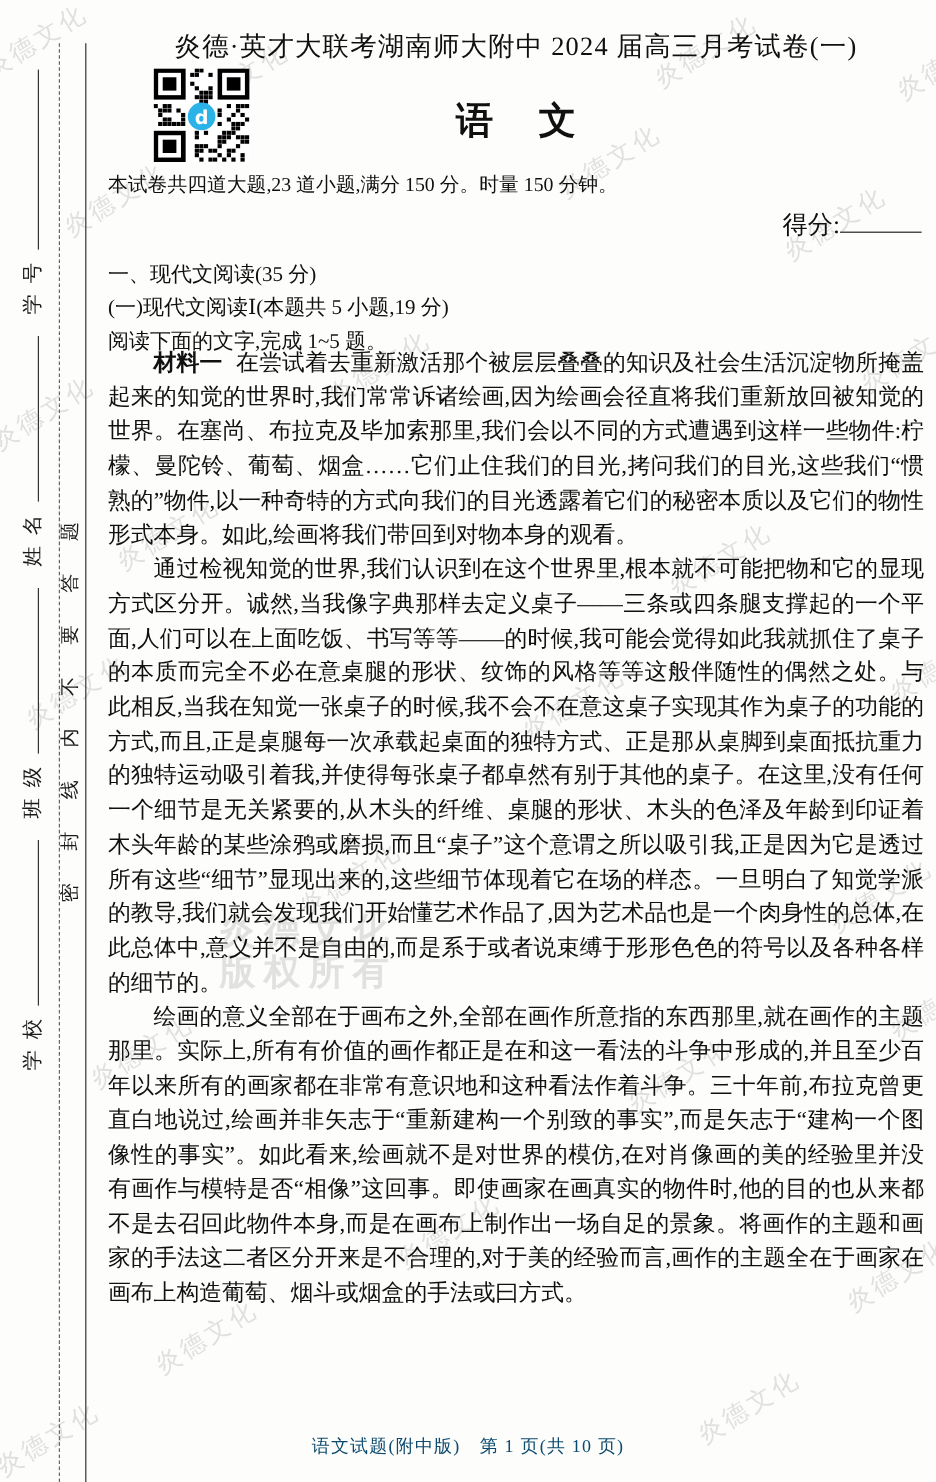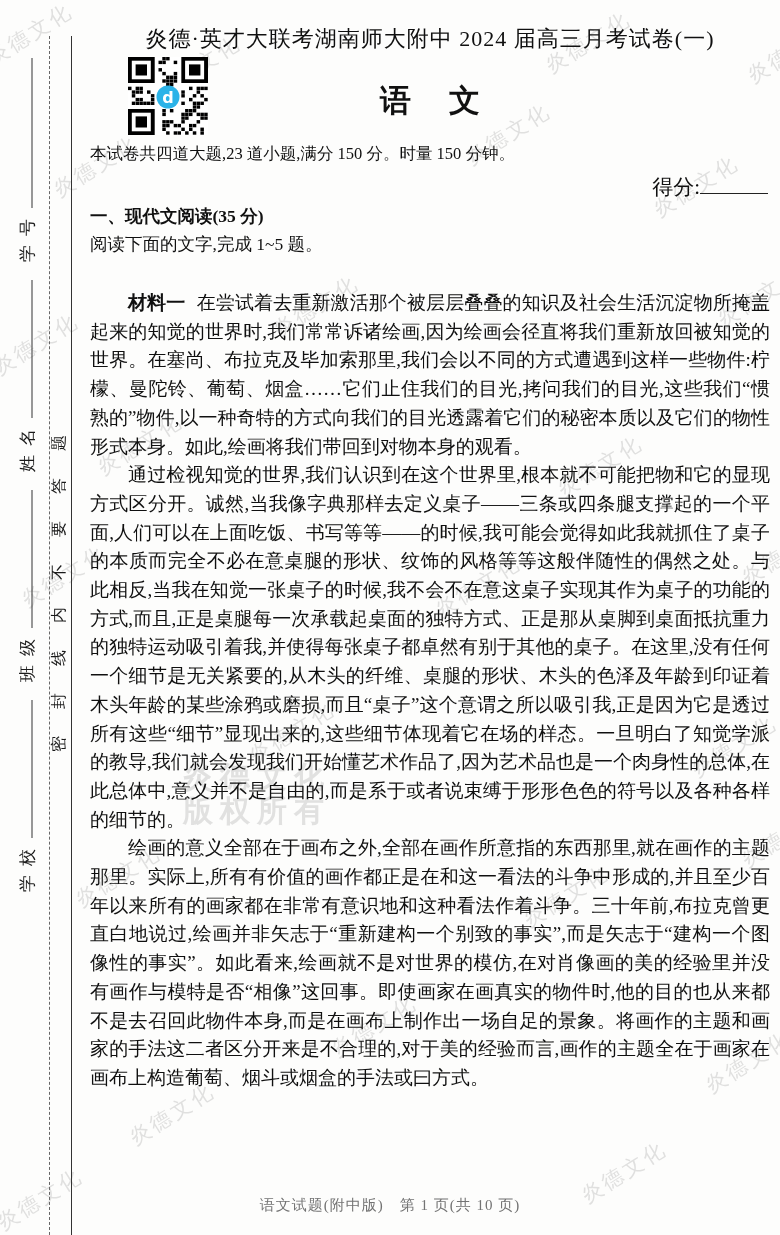--- a/index.html
+++ b/index.html
@@ -53,32 +53,32 @@
     font-size:31px;font-weight:bold;letter-spacing:38px;text-indent:38px;
   }
   .exam-info{
     position:absolute;left:0;top:143px;width:680px;text-align:left;
     font-size:16.5px;
   }
   .score-row{position:absolute;right:2px;top:173px;font-size:21px;font-weight:normal;}
   .score-blank{display:inline-block;width:68px;height:15px;border-bottom:1.5px solid #222;}
 
   .headings{position:absolute;left:0;top:202px;width:680px;font-size:17.5px;line-height:28px;}
-  .h-part{font-weight:bold;}
+  .h-part{font-weight:normal;margin-top:12px;}
 
   .passage{
     position:absolute;left:0;top:289px;width:680px;
     font-size:19px;line-height:28.7px;text-align:justify;
   }
   .passage p{margin:0;text-indent:2em;}
   .passage .lead{font-weight:bold;margin-right:.6em;}
 
   .footer{
     position:absolute;left:0;top:1196px;width:780px;text-align:center;
-    font-size:15px;letter-spacing:1px;color:#737373;
+    font-size:15px;letter-spacing:1px;color:#0c4a6e;
   }
 </style>
 </head>
 <body>
 
 <div class="page">
 
   <div id="wm-layer">
       <span class="wm" style="left: -18px; top: 20px;">炎德文化</span>
       <span class="wm" style="left: 150px; top: 52px;">炎德文化</span>
@@ -226,20 +226,21 @@
         </svg></div>
     <div class="subject-title">语文</div>
     <div class="exam-info">本试卷共四道大题,23 道小题,满分 150 分。时量 150 分钟。</div>
 
     <div class="score-row">
       <span>得分:</span><span class="score-blank"></span>
     </div>
 
     <div class="headings">
       <div class="h-part">一、现代文阅读(35 分)</div>
+      <div>(一)现代文阅读Ⅰ(本题共 5 小题,19 分)</div>
       <div>阅读下面的文字,完成 1~5 题。</div>
     </div>
 
     <div class="passage" id="passage">
         <p><span class="lead">材料一</span>在尝试着去重新激活那个被层层叠叠的知识及社会生活沉淀物所掩盖起来的知觉的世界时,我们常常诉诸绘画,因为绘画会径直将我们重新放回被知觉的世界。在塞尚、布拉克及毕加索那里,我们会以不同的方式遭遇到这样一些物件:柠檬、曼陀铃、葡萄、烟盒……它们止住我们的目光,拷问我们的目光,这些我们“惯熟的”物件,以一种奇特的方式向我们的目光透露着它们的秘密本质以及它们的物性形式本身。如此,绘画将我们带回到对物本身的观看。</p>
         <p>通过检视知觉的世界,我们认识到在这个世界里,根本就不可能把物和它的显现方式区分开。诚然,当我像字典那样去定义桌子——三条或四条腿支撑起的一个平面,人们可以在上面吃饭、书写等等——的时候,我可能会觉得如此我就抓住了桌子的本质而完全不必在意桌腿的形状、纹饰的风格等等这般伴随性的偶然之处。与此相反,当我在知觉一张桌子的时候,我不会不在意这桌子实现其作为桌子的功能的方式,而且,正是桌腿每一次承载起桌面的独特方式、正是那从桌脚到桌面抵抗重力的独特运动吸引着我,并使得每张桌子都卓然有别于其他的桌子。在这里,没有任何一个细节是无关紧要的,从木头的纤维、桌腿的形状、木头的色泽及年龄到印证着木头年龄的某些涂鸦或磨损,而且“桌子”这个意谓之所以吸引我,正是因为它是透过所有这些“细节”显现出来的,这些细节体现着它在场的样态。一旦明白了知觉学派的教导,我们就会发现我们开始懂艺术作品了,因为艺术品也是一个肉身性的总体,在此总体中,意义并不是自由的,而是系于或者说束缚于形形色色的符号以及各种各样的细节的。</p>
         <p>绘画的意义全部在于画布之外,全部在画作所意指的东西那里,就在画作的主题那里。实际上,所有有价值的画作都正是在和这一看法的斗争中形成的,并且至少百年以来所有的画家都在非常有意识地和这种看法作着斗争。三十年前,布拉克曾更直白地说过,绘画并非矢志于“重新建构一个别致的事实”,而是矢志于“建构一个图像性的事实”。如此看来,绘画就不是对世界的模仿,在对肖像画的美的经验里并没有画作与模特是否“相像”这回事。即使画家在画真实的物件时,他的目的也从来都不是去召回此物件本身,而是在画布上制作出一场自足的景象。将画作的主题和画家的手法这二者区分开来是不合理的,对于美的经验而言,画作的主题全在于画家在画布上构造葡萄、烟斗或烟盒的手法或曰方式。</p>
       </div>
   </div>
 

